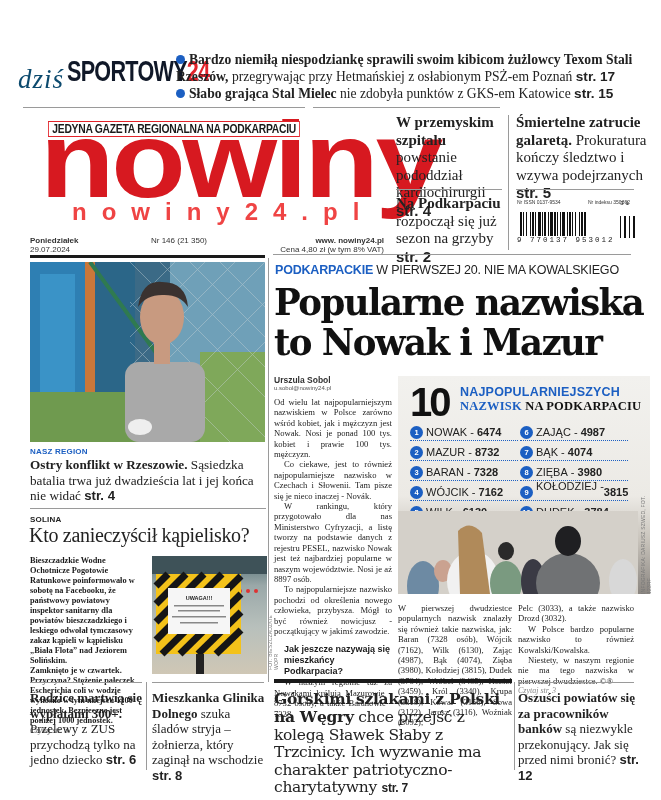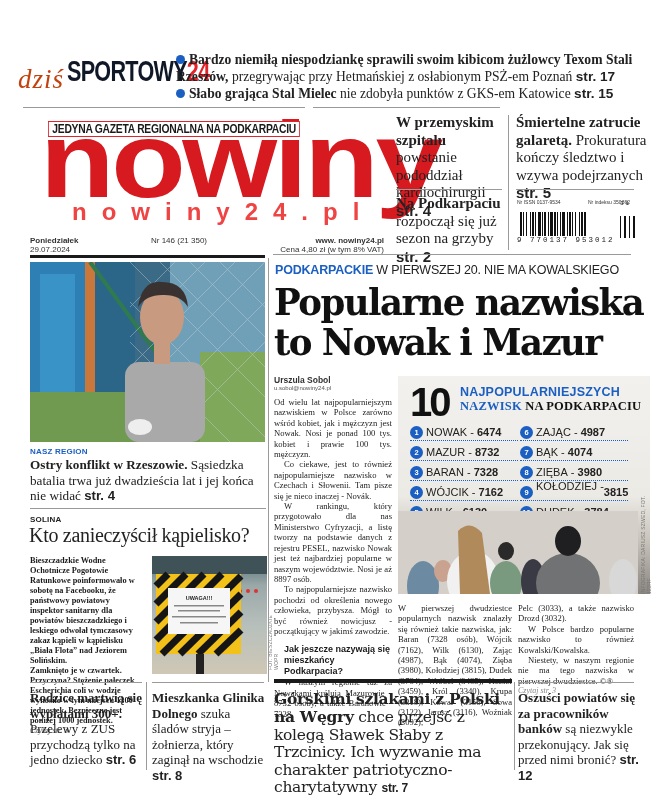--- a/index.html
+++ b/index.html
@@ -7,21 +7,21 @@
   body { position: relative; font-family: "DejaVu Serif", serif; color: #1a1a1a; }
   .abs { position: absolute; }
   .sans { font-family: "Liberation Sans", sans-serif; }
   .serif { font-family: "Liberation Serif", serif; }
   .b { font-weight: bold; }
   .hr { position: absolute; background: #9a9a9a; height: 1px; }
   .vr { position: absolute; background: #9a9a9a; width: 1px; }
   .thick { position: absolute; background: #1a1a1a; height: 4px; }
 
   
-  .dzis { left: 18px; top: 64px; font-family: "Liberation Serif", serif; font-style: italic; font-size: 27px; color: #c2410c; letter-spacing: 1px; }
+  .dzis { left: 18px; top: 64px; font-family: "Liberation Serif", serif; font-style: italic; font-size: 27px; color: #0c4a6e; letter-spacing: 1px; }
   .sportowy { left: 67px; top: 54px; font-family: "Liberation Sans", sans-serif; font-weight: bold; font-size: 30px; letter-spacing: -1px; transform: scaleX(0.72); transform-origin: left; color: #101828; }
   .sportowy .red { color: #e2232a; }
   .teaser { left: 154px; top: 51px; width: 500px; font-family: "Liberation Serif", serif; font-size: 13.6px; line-height: 17px; color: #222; margin-left: 22px; }
   .teaser .dot { display: inline-block; width: 9px; height: 9px; border-radius: 50%; background: #1c5fc2; margin-right: 4px; vertical-align: 0px; }
   .str { font-family: "Liberation Sans", sans-serif; font-weight: bold; }
 
   
   .tagline { left: 48px; top: 121px; border: 1.5px solid #e2232a; padding: 0 4px; font-family: "Liberation Sans", sans-serif; font-weight: bold; font-size: 12px; letter-spacing: -0.3px; transform: scaleX(0.86); transform-origin: left; color: #1a1a1a; background: #fff; line-height: 14px; z-index: 2; }
   .logo { left: 40px; top: 106px; font-family: "Liberation Sans", sans-serif; font-weight: bold; font-size: 108px; letter-spacing: -3px; color: #d71920; line-height: 108px; transform: scaleX(1.13); transform-origin: left; }
   .logo-url { left: 72px; top: 198px; font-family: "Liberation Sans", sans-serif; font-size: 24px; letter-spacing: 15px; color: #ef4444; font-weight: bold; text-align: center; }

